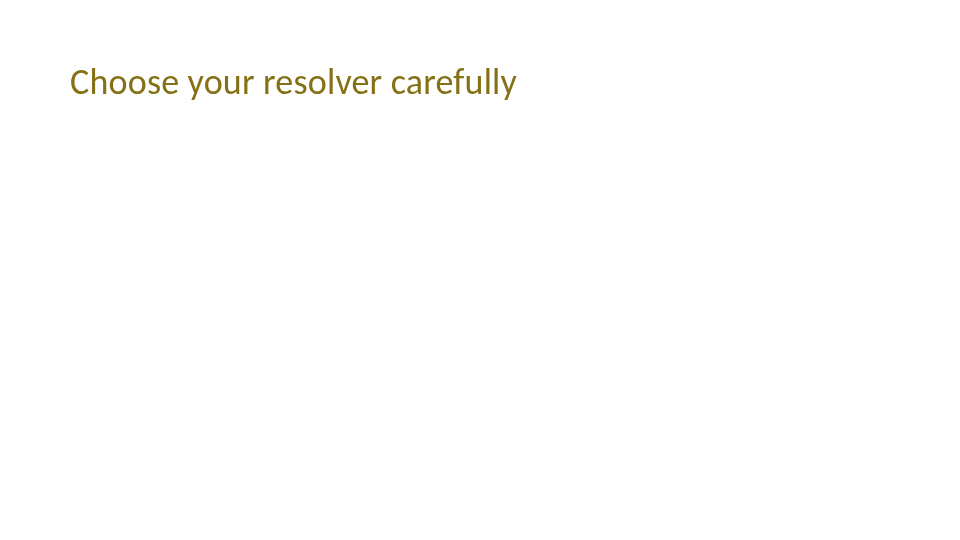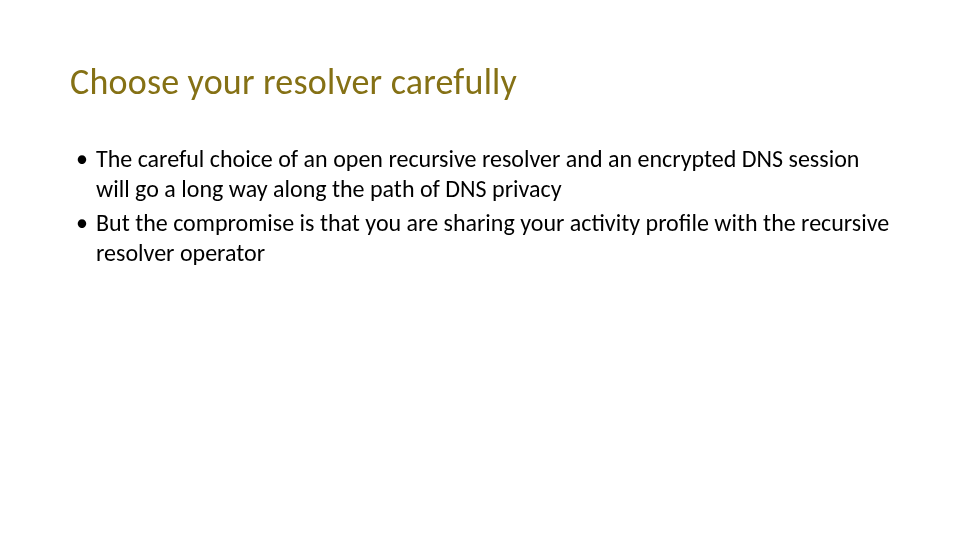--- a/index.html
+++ b/index.html
@@ -43,17 +43,13 @@
     left: 6px;
     top: 0;
     font-size: 24px;
   }
 </style>
 </head>
 <body>
 
 <div class="slide">
   <h1 class="title">Choose your resolver carefully</h1>
-  <ul class="bullets">
-    <li>The careful choice of an open recursive resolver and an encrypted DNS session will go a long way along the path of DNS privacy</li>
-    <li>But the compromise is that you are sharing your activity profile with the recursive resolver operator</li>
-  </ul>
 </div>
 
 </body></html>

